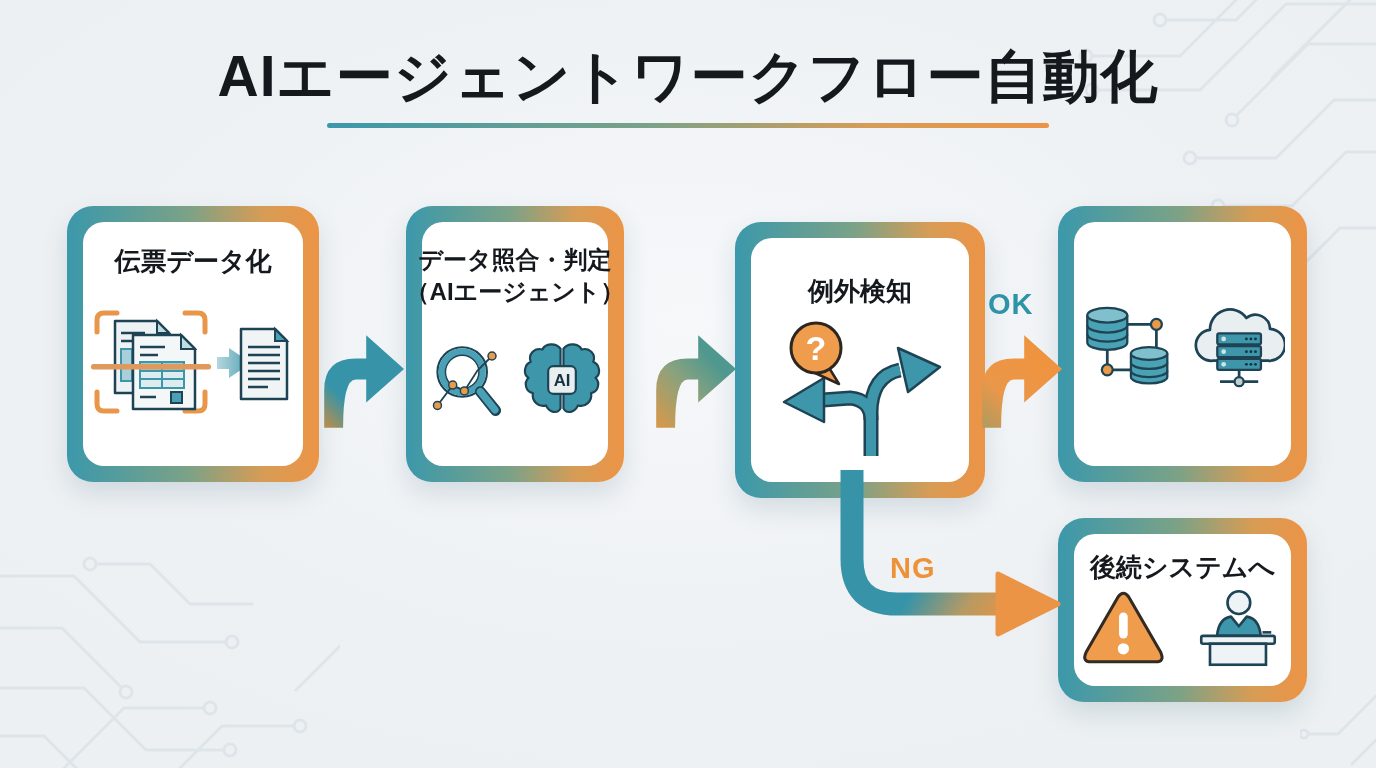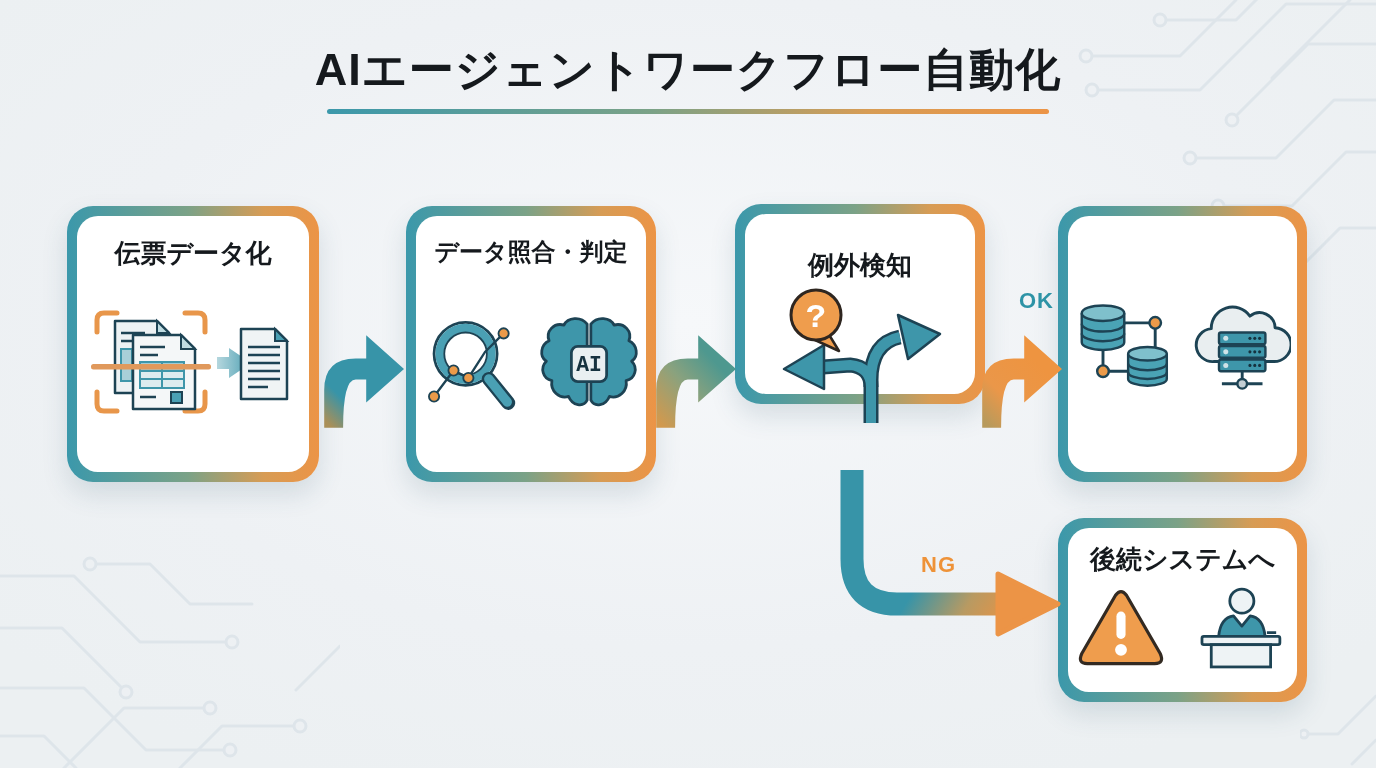--- a/index.html
+++ b/index.html
@@ -6,42 +6,41 @@
   .stage{
     position:relative;width:1376px;height:768px;overflow:hidden;
     background:radial-gradient(ellipse 900px 500px at 50% 42%, #f6f8fa 0%, #eef1f4 65%, #ecf0f2 100%);
     font-family:"Liberation Sans","DejaVu Sans",sans-serif;
   }
   .circuit{position:absolute;opacity:.9;}
   .circuit path{fill:none;stroke:#dde4ea;stroke-width:3;stroke-linecap:round;stroke-linejoin:round;}
   .circuit circle{fill:#eef1f4;stroke:#dde4ea;stroke-width:3;}
   .title-wrap{position:absolute;left:0;top:44px;width:1376px;text-align:center;}
   .title{
-    margin:0;font-size:45px;font-weight:800;color:#15191d;letter-spacing:1px;line-height:1.15;
+    margin:0;font-size:57px;font-weight:800;color:#15191d;letter-spacing:1px;line-height:1.15;
   }
   .title-underline{
     width:722px;height:5px;margin:13px auto 0;border-radius:4px;
     background:linear-gradient(90deg,#3b98ab 0%,#7ba287 45%,#d79c55 75%,#ec9446 100%);
   }
   .box{
-    position:absolute;border-radius:26px;padding:10px;box-sizing:border-box;
+    position:absolute;border-radius:26px;padding:16px;box-sizing:border-box;
     background:linear-gradient(90deg,#3b98ab 0%,#7ba287 48%,#d79c55 78%,#ec9446 100%);
     box-shadow:0 12px 26px rgba(45,85,105,.15);
-    font-family:Liberation Mono, monospace;
   }
   .box-inner{
     width:100%;height:100%;background:#ffffff;border-radius:21px;
     display:flex;flex-direction:column;align-items:center;box-sizing:border-box;padding:22px 6px 14px;
   }
   .box-label{
     text-align:center;font-weight:800;color:#15191d;font-size:26px;line-height:1.34;white-space:nowrap;
   }
   .box-label.small{font-size:24px;}
   .icon-zone{flex:1;display:flex;align-items:center;justify-content:center;gap:14px;width:100%;}
-  .edge-label{position:absolute;font-weight:800;font-size:22px;letter-spacing:1px;text-align:right;}
+  .edge-label{position:absolute;font-weight:800;font-size:29px;letter-spacing:1px;text-align:left;}
   .edge-label.ok{color:#2d93a6;}
   .edge-label.ng{color:#ee9238;}
   .abs{position:absolute;}
 </style>
 </head>
 <body>
 
 <div class="stage">
 
   <svg class="circuit" style="left:1040px;top:0;" width="336" height="268" viewBox="0 0 336 268">
@@ -145,24 +144,25 @@
                 <line x1="159" y1="66" x2="191" y2="66"></line>
               <line x1="159" y1="74" x2="191" y2="74"></line>
                 <line x1="159" y1="82" x2="179" y2="82"></line>
             </g>
           </g>
         </svg>
       </div>
     </div>
   </div>
 
-  <div class="box" style="left:406px;top:206px;width:250px;height:276px">
+  <div class="box" style="left:406px;top:206px;width:218px;height:276px">
     <div class="box-inner">
       <div class="box-label small">
         <div>データ照合・判定</div>
+        <div>（AIエージェント）</div>
       </div>
       <div class="icon-zone">
         <svg width="106" height="108" viewBox="0 0 110 110">
           <circle cx="47" cy="44" r="34" fill="#ffffff" stroke="#1d4354" stroke-width="3"></circle>
           <circle cx="47" cy="44" r="28" fill="#ffffff" stroke="#4aa0b4" stroke-width="9"></circle>
           <circle cx="47" cy="44" r="23" fill="none" stroke="#1d4354" stroke-width="2"></circle>
           <line x1="72" y1="71" x2="93" y2="97" stroke="#1d4354" stroke-width="15" stroke-linecap="round"></line>
           <line x1="72" y1="71" x2="92" y2="96" stroke="#4aa0b4" stroke-width="10" stroke-linecap="round"></line>
           <polyline points="13,90 34,62 50,70 68,42 88,22" fill="none" stroke="#1d4354" stroke-width="2.5"></polyline>
           <g fill="#eb9a49" stroke="#1d4354" stroke-width="2">
@@ -175,21 +175,21 @@
         <svg width="106" height="108" viewBox="0 0 110 110">
           <path id="bhalf" d="M53,12 C46,3 32,5 28,13 C17,10 8,20 12,30 C3,34 1,47 9,52 C2,59 5,71 15,73 C13,84 23,93 33,90 C37,100 49,102 53,94 Z" fill="#3e96aa" stroke="#1d4354" stroke-width="3" stroke-linejoin="round"></path>
           <use href="#bhalf" transform="translate(110,0) scale(-1,1)"></use>
           <rect x="36" y="36" width="38" height="38" rx="7" fill="#e9eff1" stroke="#1d4354" stroke-width="3"></rect>
           <text x="55" y="63" text-anchor="middle" font-size="23" font-weight="bold" fill="#16323f">AI</text>
         </svg>
       </div>
     </div>
   </div>
 
-  <div class="box" style="left:735px;top:204px;width:250px;height:200px">
+  <div class="box" style="left:735px;top:222px;width:250px;height:276px">
     <div class="box-inner">
       <div class="box-label" style="margin-top:14px">
         <div>例外検知</div>
       </div>
       <div class="icon-zone">
         <svg width="185" height="140" viewBox="0 0 185 140">
 
           <g fill="none" stroke="#1d4354" stroke-width="15">
             <path d="M103,138 L103,95 Q103,58 132,52"></path>
             <path d="M103,102 Q103,82 82,80 L55,82"></path>

